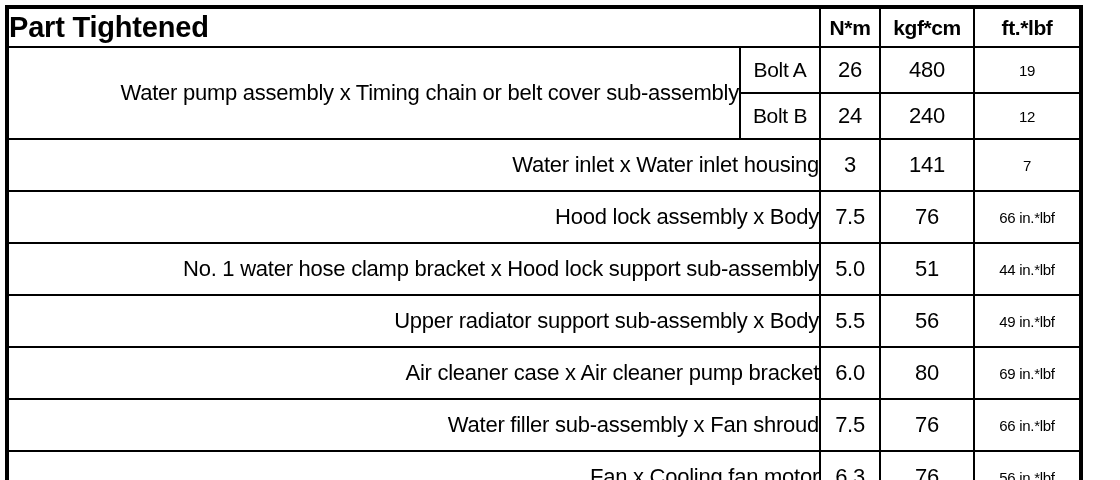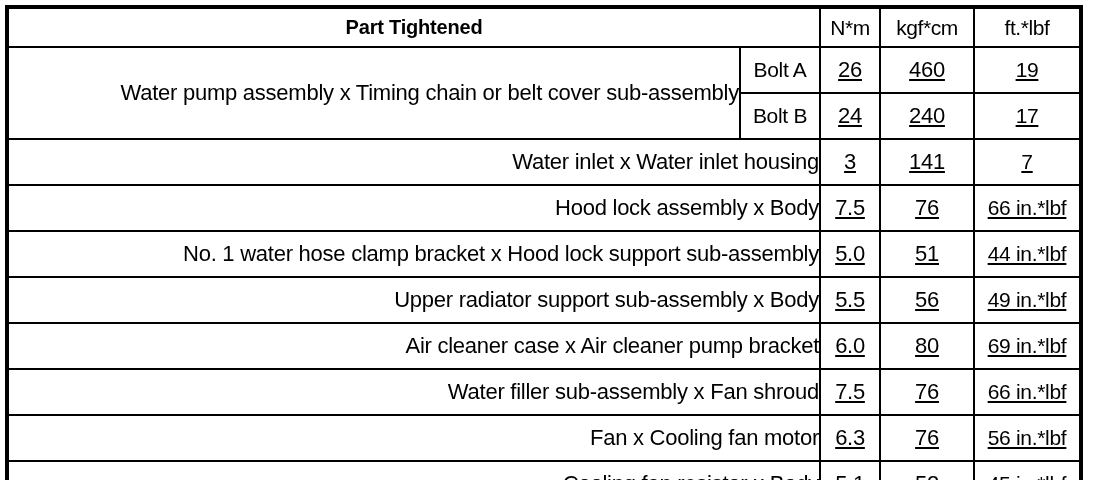--- a/index.html
+++ b/index.html
@@ -44,57 +44,56 @@
   
   col.c-part   { width: 733px; }
   col.c-bolt   { width: 80px; }
   col.c-nm     { width: 60px; }
   col.c-kgf    { width: 94px; }
   col.c-ftlbf  { width: 107px; }
 
   
   tr.header-row { height: 40px; }
   th.h-part {
-    font-size: 20px;
+    font-size: 29px;
     font-weight: bold;
-    text-align: center;
+    text-align: left;
     letter-spacing: -0.2px;
   }
   th.h-unit {
     font-size: 21px;
-    font-weight: normal;
+    font-weight: bold;
     text-align: center;
     letter-spacing: -0.4px;
   }
 
   
-  tr.data-row { height: 46px; }
+  tr.data-row { height: 52px; }
   tr.split-row { height: 46px; }
 
   td.part-cell {
     font-size: 22px;
     text-align: right;
     padding-left: 9px;
     letter-spacing: -0.25px;
     white-space: nowrap;
   }
   td.bolt-cell {
     font-size: 21px;
     text-align: center;
     letter-spacing: -0.3px;
   }
   td.val-cell {
     font-size: 22px;
     text-align: center;
     letter-spacing: -0.3px;
     white-space: nowrap;
-    text-decoration: underline;
   }
   td.val-cell.ft {
-    font-size: 21px;
+    font-size: 15px;
   }
 </style>
 </head>
 <body>
 
 <div id="page">
 
   <table class="torque-table">
     <colgroup>
       <col class="c-part">
@@ -109,28 +108,28 @@
         <th class="h-unit">N*m</th>
         <th class="h-unit">kgf*cm</th>
         <th class="h-unit">ft.*lbf</th>
       </tr>
     </thead>
     <tbody id="table-body">
         <tr class="split-row">
           <td class="part-cell" rowspan="2">Water pump assembly x Timing chain or belt cover sub-assembly</td>
           <td class="bolt-cell">Bolt A</td>
           <td class="val-cell">26</td>
-          <td class="val-cell">460</td>
+          <td class="val-cell">480</td>
           <td class="val-cell ft">19</td>
         </tr>
         <tr class="split-row">
           <td class="bolt-cell">Bolt B</td>
           <td class="val-cell">24</td>
           <td class="val-cell">240</td>
-          <td class="val-cell ft">17</td>
+          <td class="val-cell ft">12</td>
         </tr>
         <tr class="data-row">
           <td class="part-cell" colspan="2">Water inlet x Water inlet housing</td>
           <td class="val-cell">3</td>
           <td class="val-cell">141</td>
           <td class="val-cell ft">7</td>
         </tr>
         <tr class="data-row">
           <td class="part-cell" colspan="2">Hood lock assembly x Body</td>
           <td class="val-cell">7.5</td>

